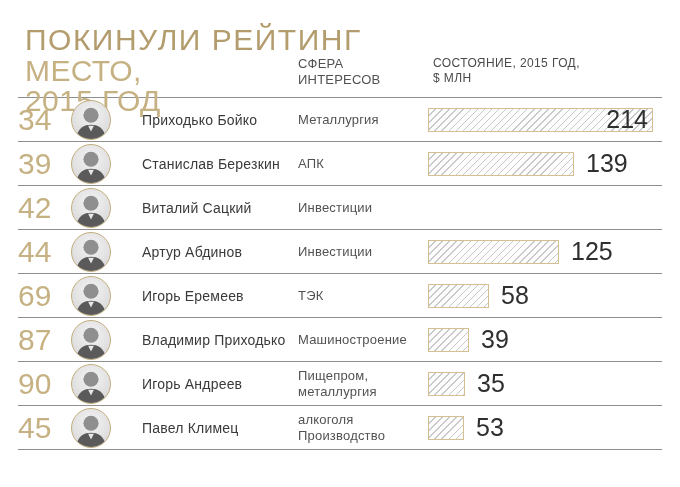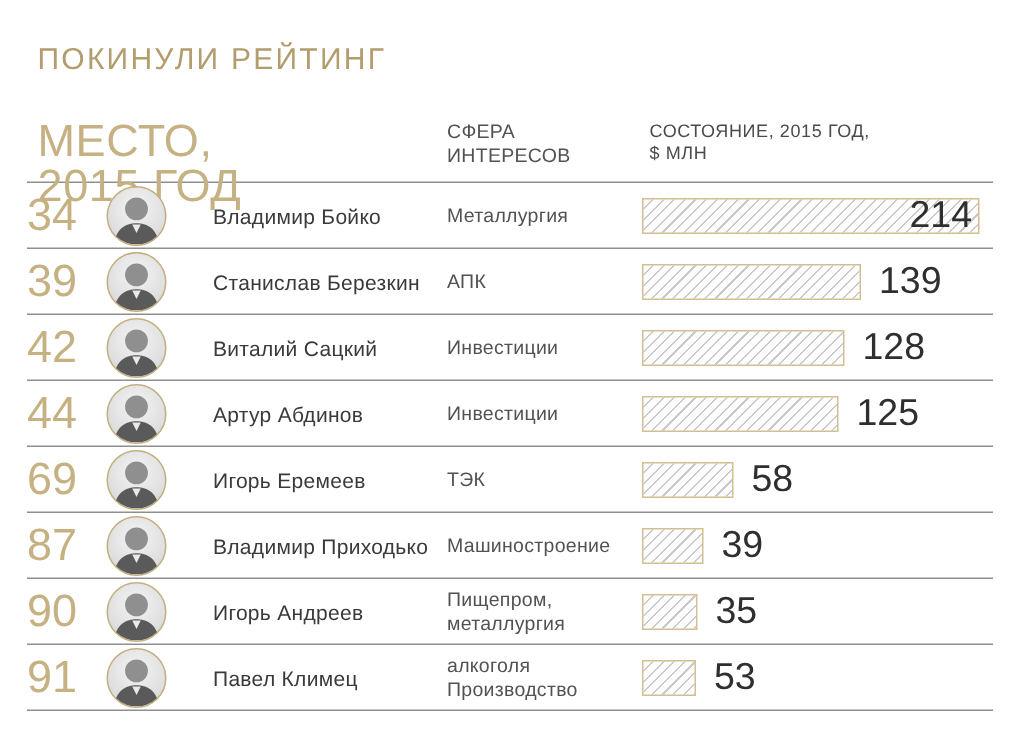--- a/index.html
+++ b/index.html
@@ -9,30 +9,30 @@
     background:#ffffff;
     font-family:"Liberation Sans", sans-serif;
     overflow:hidden;
     box-sizing:border-box;
     padding:0 18px;
   }
   .title{
     margin:0;
     padding-top:24px;
     padding-left:7px;
-    font-size:20px;
+    font-size:30px;
     font-weight:400;
     letter-spacing:1.5px;
     color:#b39c6d;
     line-height:32px;
   }
   .headers{
     display:grid;
     grid-template-columns:48px 76px 156px 130px 1fr;
-    margin-top:24px;
+    margin-top:0;
     height:34px;
   }
   .colhead{
     font-size:12px;
     line-height:15px;
     color:#4a4a4a;
     letter-spacing:0.4px;
   }
   .colhead.place{grid-column:1 / span 3;padding-left:7px;}
   .colhead.industry{grid-column:4;}
@@ -132,21 +132,21 @@
   <div class="table">
   <div class="row">
     <div class="place">34</div>
     <div class="photo">
       <svg viewBox="0 0 40 40">
         <circle cx="20" cy="15" r="8" fill="#8f8f8f"></circle>
         <path d="M4 40 C6 28 13 25 20 25 C27 25 34 28 36 40 Z" fill="#5a5a5a"></path>
         <path d="M17 26 L20 32 L23 26 Z" fill="#e9e9e9"></path>
       </svg>
     </div>
-    <div class="name">Владимир Бойко</div>
+    <div class="name">Приходько Бойко</div>
     <div class="industry">
           <div>Металлургия</div>
         </div>
     <div class="barcell">
       <div class="bar" style="width: 225px;">
         <span class="val-in">214</span>
       </div>
 
     </div>
   </div>
@@ -178,26 +178,20 @@
       <svg viewBox="0 0 40 40">
         <circle cx="20" cy="15" r="8" fill="#8f8f8f"></circle>
         <path d="M4 40 C6 28 13 25 20 25 C27 25 34 28 36 40 Z" fill="#5a5a5a"></path>
         <path d="M17 26 L20 32 L23 26 Z" fill="#e9e9e9"></path>
       </svg>
     </div>
     <div class="name">Виталий Сацкий</div>
     <div class="industry">
           <div>Инвестиции</div>
         </div>
-    <div class="barcell">
-      <div class="bar" style="width: 135px;">
-        
-      </div>
-      <span class="val-out">128</span>
-    </div>
   </div>
 
   <div class="row">
     <div class="place">44</div>
     <div class="photo">
       <svg viewBox="0 0 40 40">
         <circle cx="20" cy="15" r="8" fill="#8f8f8f"></circle>
         <path d="M4 40 C6 28 13 25 20 25 C27 25 34 28 36 40 Z" fill="#5a5a5a"></path>
         <path d="M17 26 L20 32 L23 26 Z" fill="#e9e9e9"></path>
       </svg>
@@ -272,21 +266,21 @@
         </div>
     <div class="barcell">
       <div class="bar" style="width: 37px;">
         
       </div>
       <span class="val-out">35</span>
     </div>
   </div>
 
   <div class="row">
-    <div class="place">91</div>
+    <div class="place">45</div>
     <div class="photo">
       <svg viewBox="0 0 40 40">
         <circle cx="20" cy="15" r="8" fill="#8f8f8f"></circle>
         <path d="M4 40 C6 28 13 25 20 25 C27 25 34 28 36 40 Z" fill="#5a5a5a"></path>
         <path d="M17 26 L20 32 L23 26 Z" fill="#e9e9e9"></path>
       </svg>
     </div>
     <div class="name">Павел Климец</div>
     <div class="industry">
           <div>алкоголя</div>

